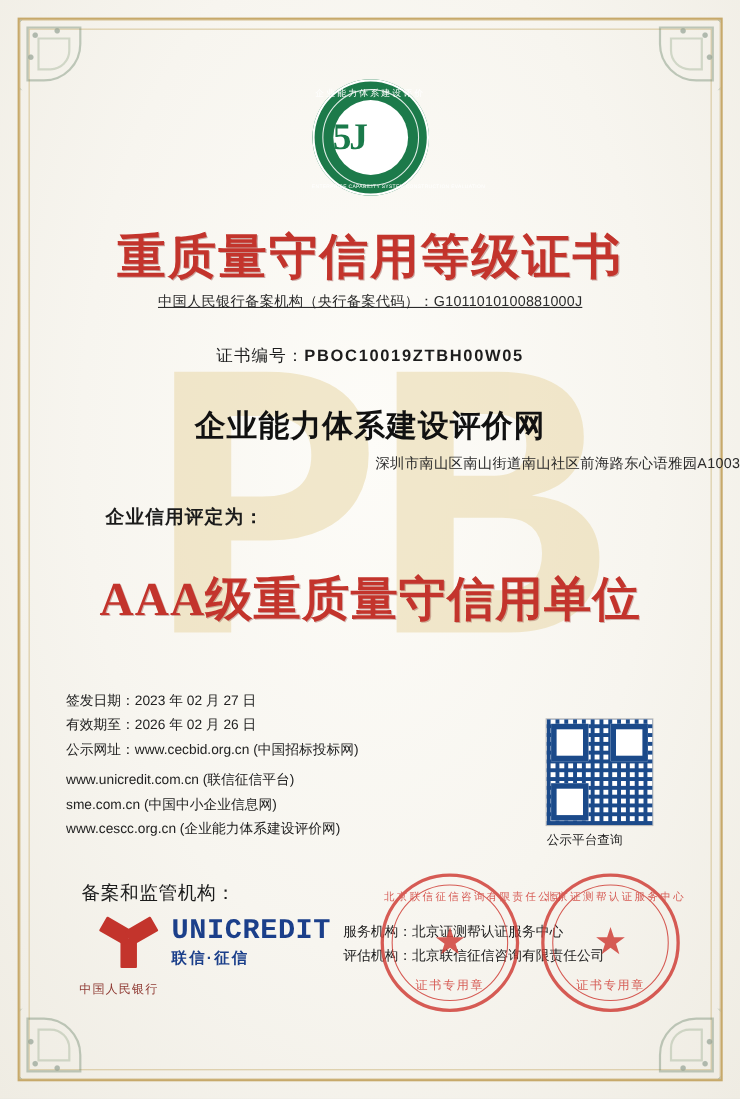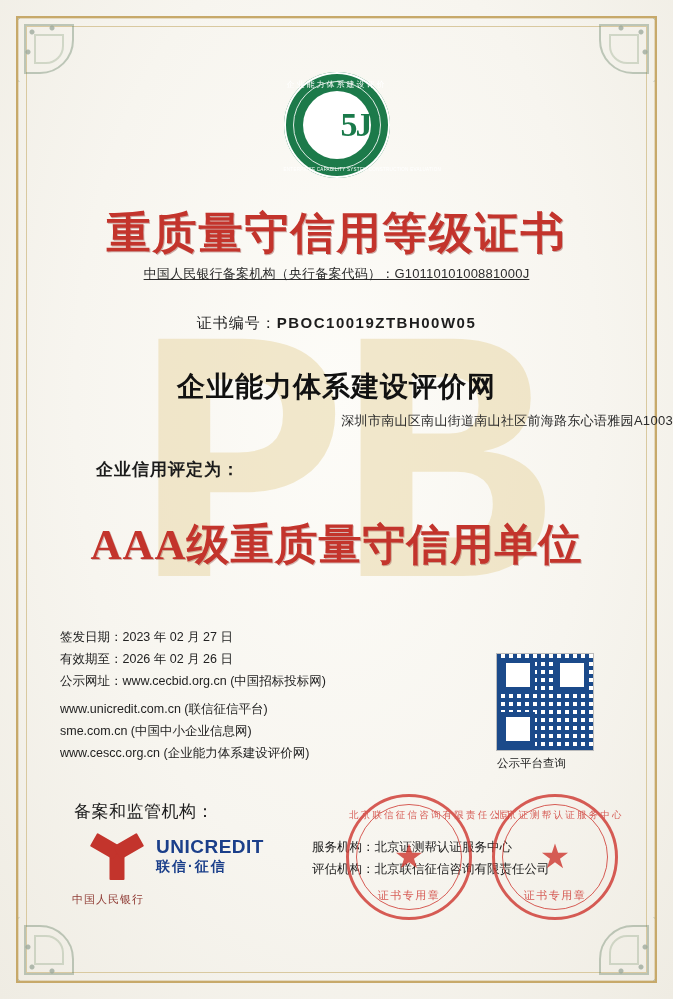--- a/index.html
+++ b/index.html
@@ -76,21 +76,21 @@
     background:#1c7a4a;
     box-shadow:0 0 0 2px #fff inset;
   }
   .logo-ring2{
     position:absolute;inset:9px;border-radius:50%;
     border:1px solid rgba(255,255,255,.85);
   }
   .logo-disc{
     position:absolute;inset:19px;border-radius:50%;
     background:#fff;
-    display:flex;align-items:center;justify-content:flex-end;
+    display:flex;align-items:center;justify-content:flex-start;
   }
   .logo-mark{
     font-family:"Liberation Serif","DejaVu Serif",serif;
     font-size:34px;font-weight:700;color:#1a7a4a;letter-spacing:-2px;
   }
   .logo-top-text{
     position:absolute;left:0;right:0;top:7px;text-align:center;
     font-size:8px;color:#fff;letter-spacing:2px;white-space:nowrap;
   }
   .logo-bot-text{
@@ -186,21 +186,21 @@
   .uc-mark{width:62px;height:58px;position:relative;}
   .uc-mark .blade{
     position:absolute;left:50%;top:50%;width:15px;height:27px;
     background:#c3342c;transform-origin:50% 0%;
     border-radius:3px 3px 1px 1px;
   }
   .uc-mark .b1{transform:translate(-50%,-2px) rotate(0deg);}
   .uc-mark .b2{transform:translate(-50%,-2px) rotate(120deg);}
   .uc-mark .b3{transform:translate(-50%,-2px) rotate(240deg);}
   .uc-text{line-height:1.15;}
-  .uc-en{font-size:19px;font-weight:700;color:#1b3f8a;letter-spacing:.5px;}
+  .uc-en{font-size:26px;font-weight:700;color:#1b3f8a;letter-spacing:.5px;font-family:Liberation Mono, monospace;}
   .uc-cn{font-size:14px;font-weight:700;color:#1b3f8a;letter-spacing:2px;}
   .pboc-cn{
     position:absolute;left:72px;top:892px;
     font-size:11px;color:#8f3a33;letter-spacing:1px;
   }
 
   .org-lines{
     position:absolute;left:312px;top:836px;
     font-size:12.5px;color:#1b1b1b;line-height:22px;white-space:nowrap;
   }

